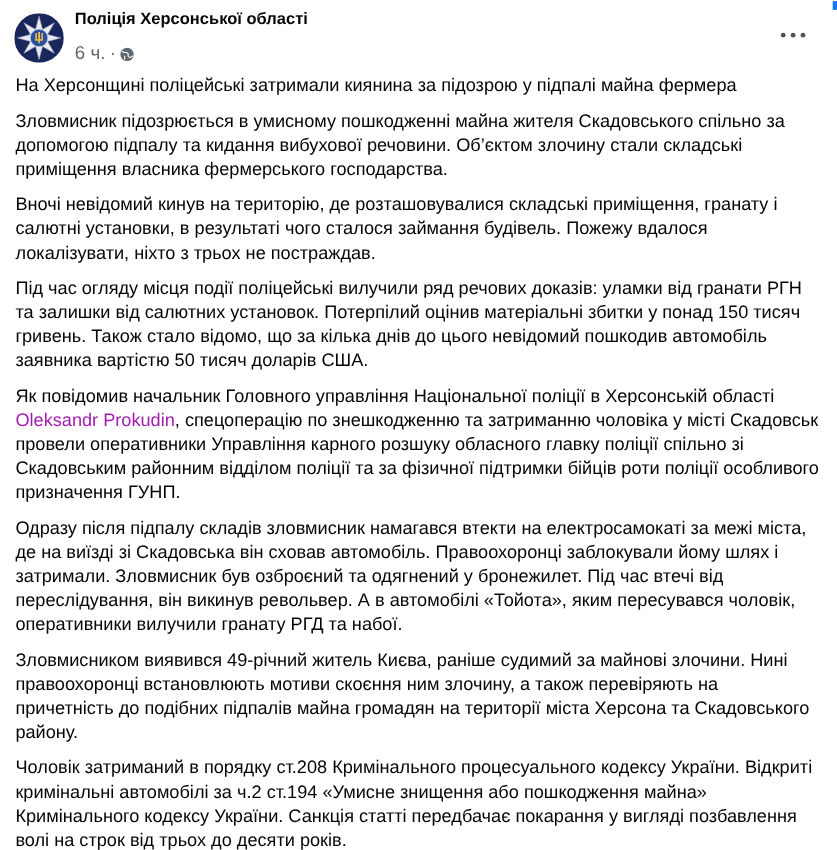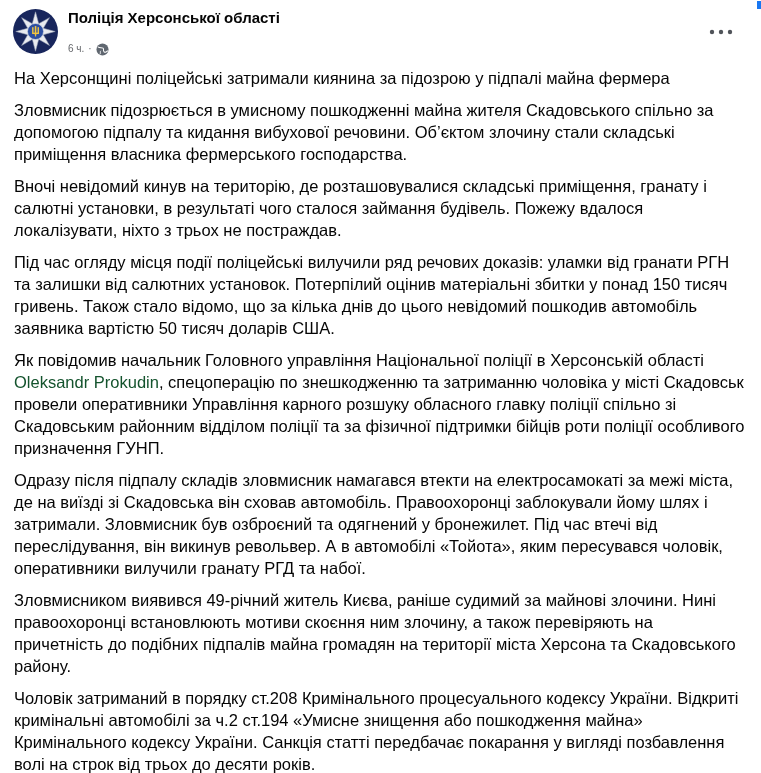--- a/index.html
+++ b/index.html
@@ -9,21 +9,21 @@
     font-family: "Liberation Sans", "DejaVu Sans", sans-serif;
     color: #050505;
     position: relative;
     overflow: hidden;
   }
   .post { width: 761px; height: 773px; background: #fff; position: relative; }
 
   
   .header {
     display: flex;
-    align-items: center;
+    align-items: flex-end;
     padding: 6px 16px 8px 13px;
     position: relative;
   }
   .avatar {
     width: 45px; height: 45px;
     border-radius: 50%;
     flex: 0 0 45px;
     cursor: pointer;
     display: block;
   }
@@ -34,21 +34,21 @@
     color: #050505;
     line-height: 20px;
     cursor: pointer;
     display: inline-block;
   }
   .meta {
     display: flex;
     align-items: center;
     gap: 4px;
     margin-top: 13px;
-    font-size: 10px;
+    font-size: 17px;
     color: #65676b;
     line-height: 16px;
   }
   .meta .dot { color: #65676b; }
   .globe { display: inline-flex; align-items: center; }
   .menu-btn {
     position: absolute;
     right: 24px; top: 20px;
     width: 32px; height: 24px;
     display: flex; align-items: center; justify-content: center;
@@ -67,21 +67,21 @@
     padding: 2px 16px 0 14px;
   }
   .body p {
     font-size: 16.5px;
     line-height: 22px;
     margin-bottom: 10px;
     color: #050505;
     letter-spacing: 0;
   }
   a.person-link {
-    color: #14532d;
+    color: #a21caf;
     text-decoration: none;
     cursor: pointer;
   }
 </style>
 </head>
 <body>
 
 <div class="post">
 
   <div class="corner-fragment"></div>

